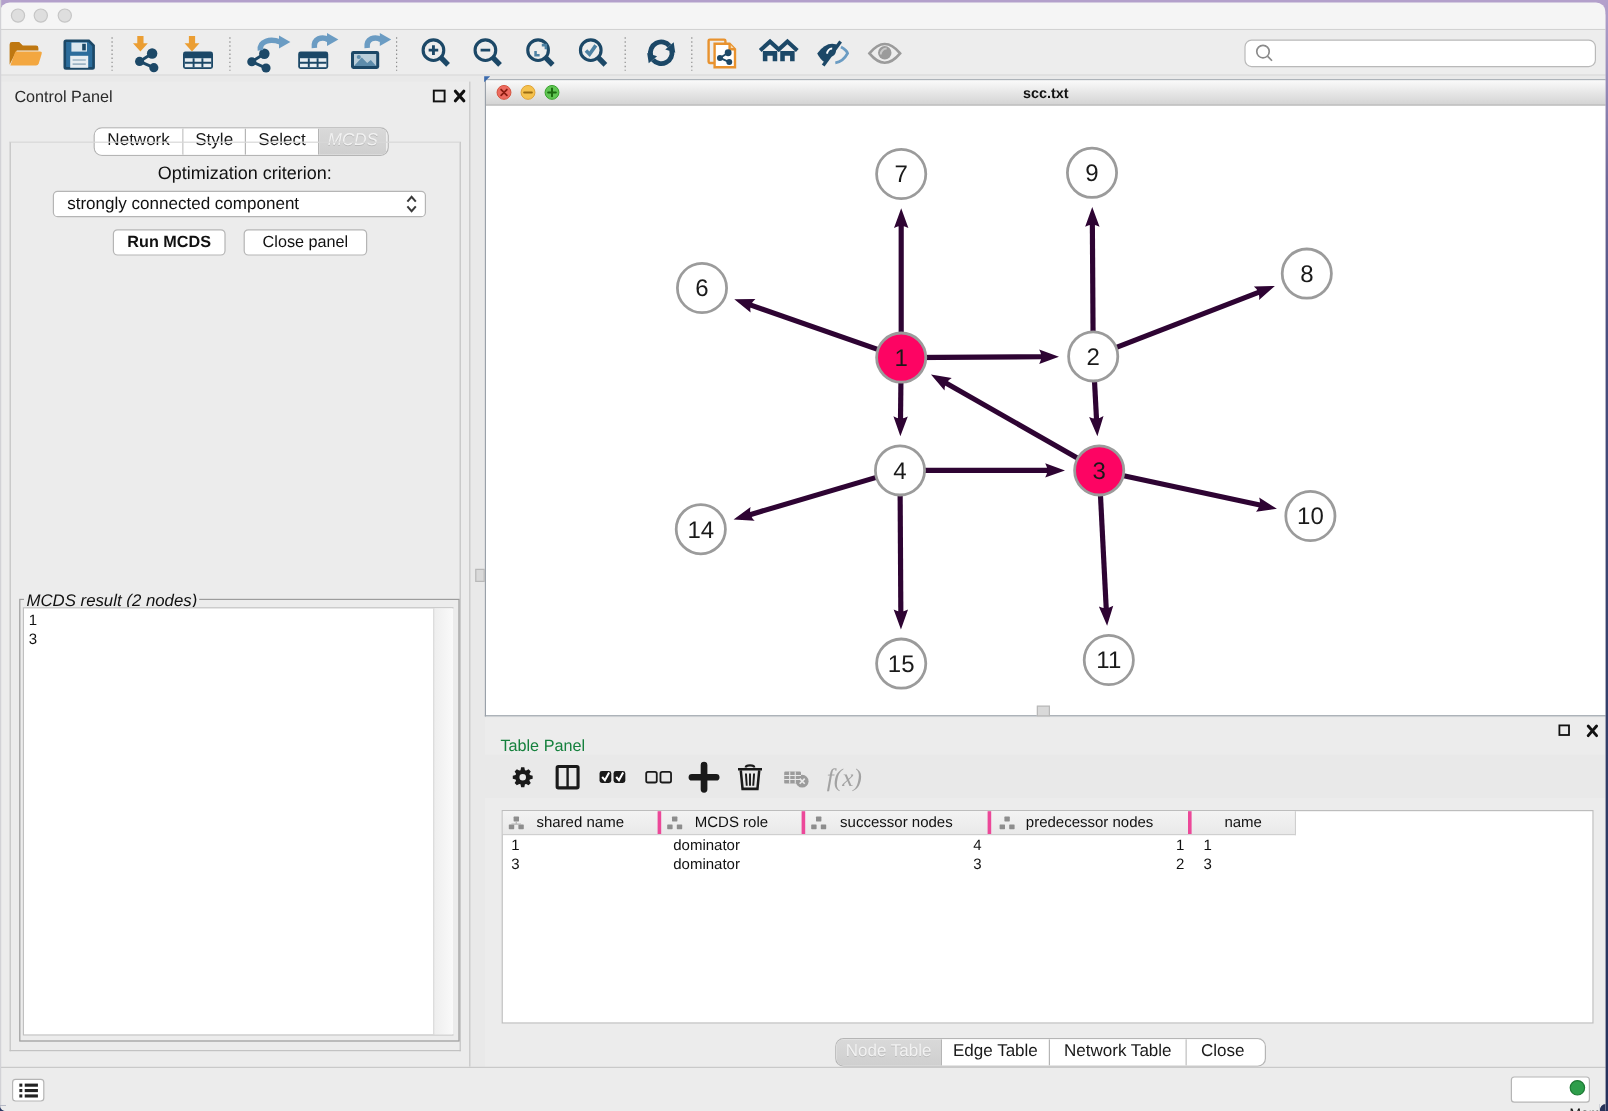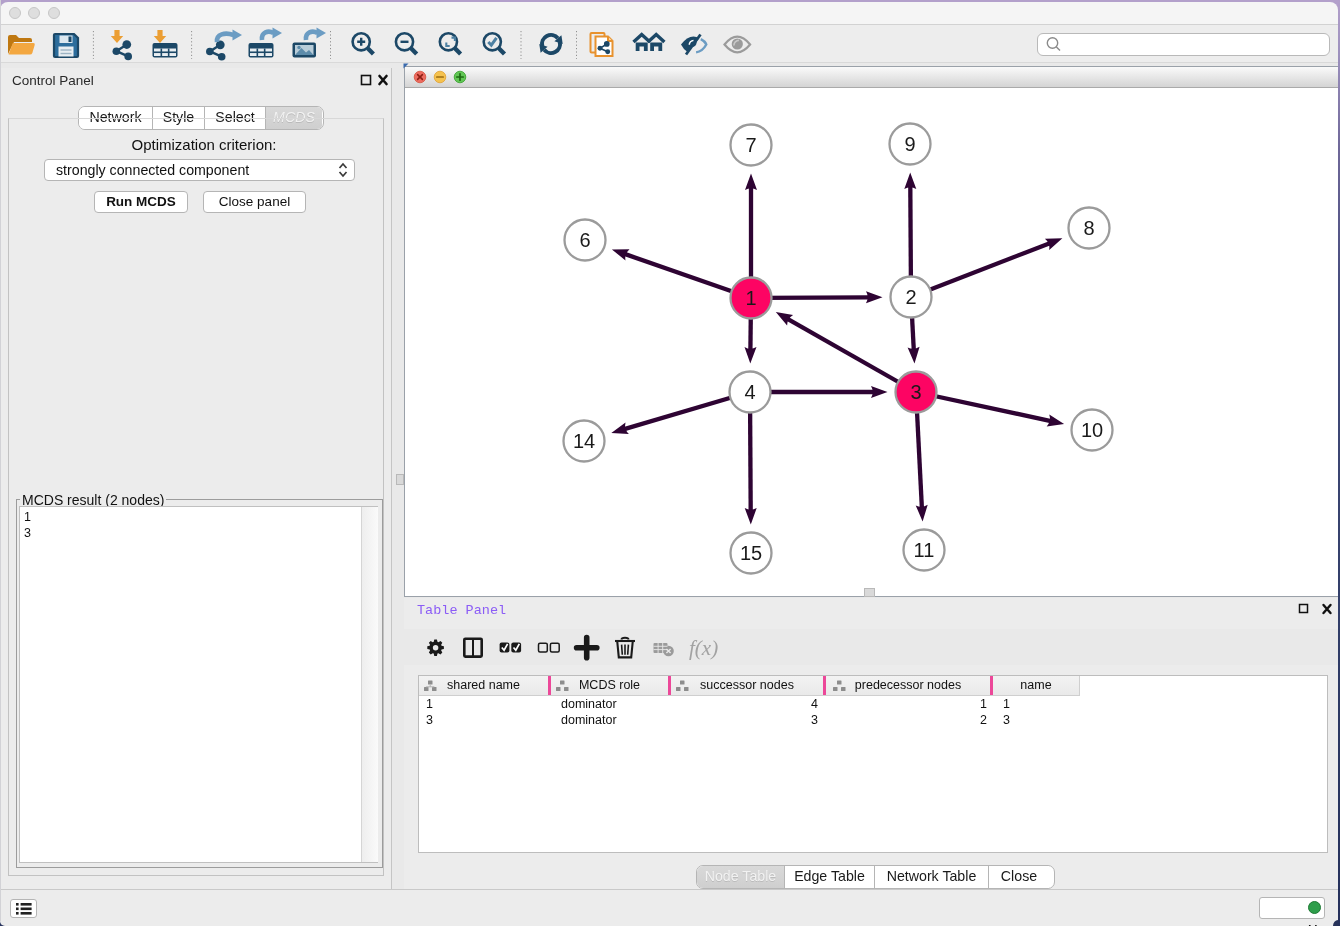--- a/index.html
+++ b/index.html
@@ -20,30 +20,30 @@
   .tab:last-child{border-right:none;}
   .tab.sel{background:linear-gradient(#d9d9d9,#cfcfcf);color:#f2f2f2;text-shadow:0 1px 0 #bbb;}
   #cp-tabs{left:78px;top:106px;width:244px;}
   #cp-content{left:8px;top:118px;width:376px;height:758px;border:1px solid #c2c2c2;border-top:1px solid #d8d8d8;box-sizing:border-box;}
   #optlabel{left:8px;top:136px;width:392px;text-align:center;font-size:15px;color:#111;}
   #dropdown{left:44px;top:159px;width:311px;height:22px;background:#fff;border:1px solid #b5b5b5;border-radius:4px;box-sizing:border-box;font-size:14.2px;color:#111;line-height:20px;padding-left:11px;}
   .btn{height:22px;background:#fff;border:1px solid #b5b5b5;border-radius:4px;box-sizing:border-box;font-size:13.5px;color:#111;text-align:center;line-height:20px;}
   #runbtn{left:94px;top:191px;width:94px;font-weight:bold;}
   #closebtn{left:203px;top:191px;width:103px;}
   #mcdsbox{left:16px;top:499px;width:365px;height:367px;border:1px solid #9c9c9c;}
-  #mcdslabel{left:20px;top:492px;background:#ececec;padding:0 2px;font-size:14px;color:#111;}
+  #mcdslabel{left:20px;top:492px;background:#ececec;padding:0 2px;font-size:14px;color:#111;font-style:italic;}
   #mcdsinner{left:19px;top:506px;width:359px;height:357px;background:#fff;border:1px solid #c0c0c0;box-sizing:border-box;font-size:12.5px;color:#111;line-height:16px;padding:2px 0 0 4px;}
   #mcdsscroll{left:361px;top:507px;width:16px;height:355px;background:linear-gradient(90deg,#eee,#fafafa);border-left:1px solid #d5d5d5;}
   
   #netwin{left:404px;top:66px;width:934px;height:531px;background:#fff;border:1px solid #9aa1a9;border-right:none;box-sizing:border-box;}
   #nettitle{left:0;top:0;width:933px;height:20px;background:linear-gradient(#fafafa,#d4d4d4);border-bottom:1px solid #aaa;}
   #netname{top:4px;left:0;width:933px;text-align:center;font-size:12px;font-weight:bold;color:#111;}
   
   #tpanel{left:404px;top:598px;width:934px;height:291px;background:#ececec;}
-  #tp-title{left:13px;top:5px;font-size:13.5px;color:#8b5cf6;font-family:Liberation Mono, monospace;}
+  #tp-title{left:13px;top:16px;font-size:13.5px;color:#15803d;}
   #tp-toolbar{left:0px;top:31px;width:934px;height:36px;background:#e9e9e9;}
   #ttable{left:14px;top:77px;width:910px;height:178px;background:#fff;border:1px solid #bdbdbd;box-sizing:border-box;}
   #thead{left:0;top:0;width:660px;height:19px;background:linear-gradient(#f3f3f3,#e9e9e9);border-bottom:1px solid #cfcfcf;border-right:1px solid #cfcfcf;}
   .hcol{top:0;height:19px;border-right:3px solid #ec4899;box-sizing:border-box;font-size:12.5px;color:#111;text-align:center;line-height:19px;}
   .trow{font-size:12.5px;color:#111;height:16px;line-height:16px;}
   #tp-tabs{left:292px;top:267px;width:357px;}
   
   #statusbar{left:0;top:889px;width:1338px;height:37px;background:#ececec;border-top:1px solid #c9c9c9;box-sizing:border-box;}
   #listbox{left:10px;top:899px;width:27px;height:19px;background:#fff;border:1px solid #b5b5b5;border-radius:3px;box-sizing:border-box;}
   #membtn{left:1259px;top:897px;width:66px;height:22px;background:#fff;border:1px solid #b5b5b5;border-radius:3px;box-sizing:border-box;font-size:11.5px;color:#111;line-height:21px;text-align:center;padding-left:48px;}
@@ -212,20 +212,21 @@
 <div id="netwin" class="abs">
   <div id="nettitle" class="abs"></div>
   <svg class="abs" style="left:8px;top:3px;" width="62" height="14" viewBox="0 0 62 14">
     <circle cx="7" cy="7" r="5.8" fill="#ed6b60" stroke="#d3533d" stroke-width="0.8"></circle>
     <path d="M4.6 4.6 L9.4 9.4 M9.4 4.6 L4.6 9.4" stroke="#8c1e12" stroke-width="1.5" stroke-linecap="round"></path>
     <circle cx="27" cy="7" r="5.8" fill="#f5c24e" stroke="#dfa132" stroke-width="0.8"></circle>
     <path d="M23.8 7 L30.2 7" stroke="#9a6b12" stroke-width="1.7" stroke-linecap="round"></path>
     <circle cx="47" cy="7" r="5.8" fill="#61c654" stroke="#35a02a" stroke-width="0.8"></circle>
     <path d="M43.8 7 L50.2 7 M47 3.8 L47 10.2" stroke="#1c6a11" stroke-width="1.7" stroke-linecap="round"></path>
   </svg>
+  <div id="netname" class="abs">scc.txt</div>
   <svg id="graph" class="abs" style="left:0;top:21px;" width="932" height="504" viewBox="0 0 932 504">
 <g stroke="#2e0433" stroke-width="4.3" fill="none">
 <line x1="346.0" y1="210.0" x2="346.0" y2="99.0"></line>
 <line x1="346.0" y1="210.0" x2="219.6" y2="165.9"></line>
 <line x1="346.0" y1="210.0" x2="464.0" y2="209.3"></line>
 <line x1="346.0" y1="210.0" x2="345.4" y2="262.0"></line>
 <line x1="506.0" y1="209.0" x2="505.3" y2="98.0"></line>
 <line x1="506.0" y1="209.0" x2="644.8" y2="155.2"></line>
 <line x1="506.0" y1="209.0" x2="508.8" y2="262.1"></line>
 <line x1="511.0" y1="304.0" x2="382.5" y2="230.8"></line>

